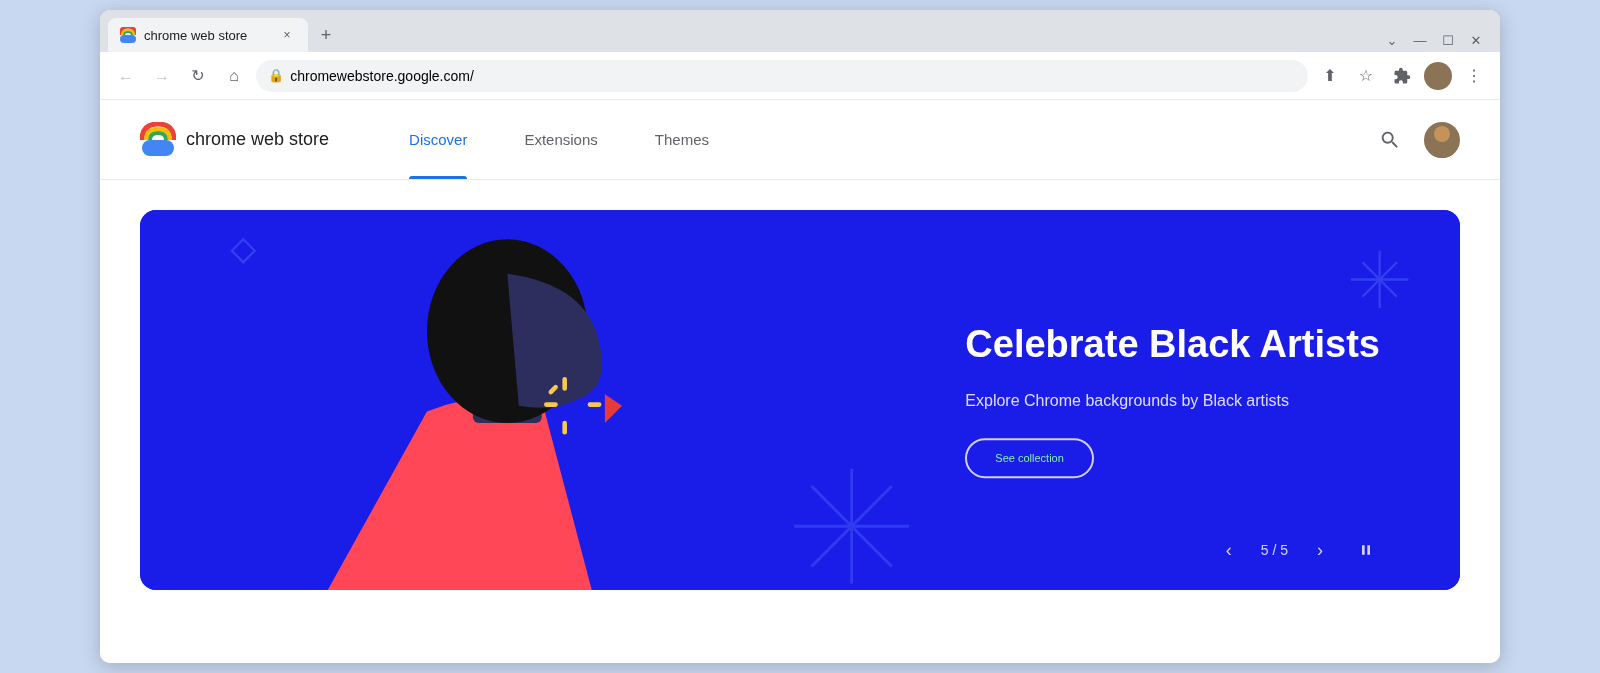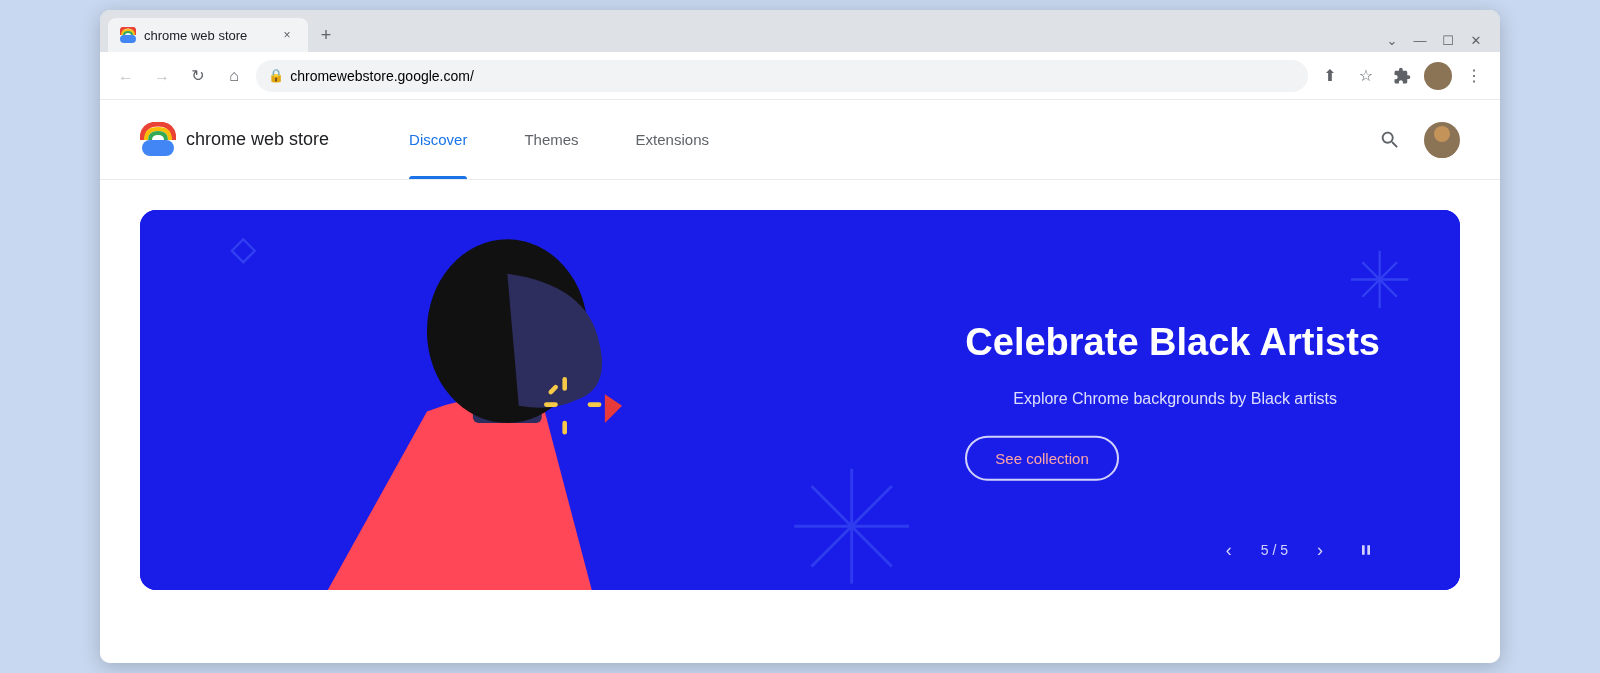--- a/index.html
+++ b/index.html
@@ -313,30 +313,29 @@
       font-weight: 700;
       color: #ffffff;
       line-height: 1.2;
       margin-bottom: 24px;
     }
 
     .hero-subtitle {
       font-size: 16px;
       color: rgba(255,255,255,0.85);
       margin-bottom: 28px;
-      margin-left: 48px;
     }
 
     .hero-btn {
       display: inline-block;
       border: 2px solid rgba(255,255,255,0.8);
       border-radius: 24px;
       padding: 12px 28px;
-      color: #fca5a5;
-      font-size: 15px;
+      color: #86efac;
+      font-size: 11px;
       cursor: pointer;
       font-weight: 500;
     }
 
     
     .carousel-controls {
       position: absolute;
       bottom: 24px;
       right: 80px;
       display: flex;
@@ -441,22 +440,22 @@
           <rect x="2" y="18" width="32" height="16" rx="8" fill="#4285f4"></rect>
           <path d="M2 18 Q2 2 18 2 Q34 2 34 18" fill="none" stroke="#ea4335" stroke-width="5"></path>
           <path d="M6 18 Q6 7 18 7 Q30 7 30 18" fill="none" stroke="#fbbc04" stroke-width="4"></path>
           <path d="M10 18 Q10 11 18 11 Q26 11 26 18" fill="none" stroke="#34a853" stroke-width="4"></path>
         </svg>
         <span class="store-name">chrome web store</span>
       </div>
 
       <nav class="nav-links">
         <div class="nav-link active">Discover</div>
+        <div class="nav-link">Extensions</div>
         <div class="nav-link">Themes</div>
-        <div class="nav-link">Extensions</div>
       </nav>
 
       <div class="header-right">
         <div class="search-icon-btn">
           <svg width="22" height="22" viewBox="0 0 24 24" fill="#5f6368">
             <path d="M15.5 14h-.79l-.28-.27C15.41 12.59 16 11.11 16 9.5 16 5.91 13.09 3 9.5 3S3 5.91 3 9.5 5.91 16 9.5 16c1.61 0 3.09-.59 4.23-1.57l.27.28v.79l5 4.99L20.49 19l-4.99-5zm-6 0C7.01 14 5 11.99 5 9.5S7.01 5 9.5 5 14 7.01 14 9.5 11.99 14 9.5 14z"></path>
           </svg>
         </div>
         <div class="avatar-large">
 

